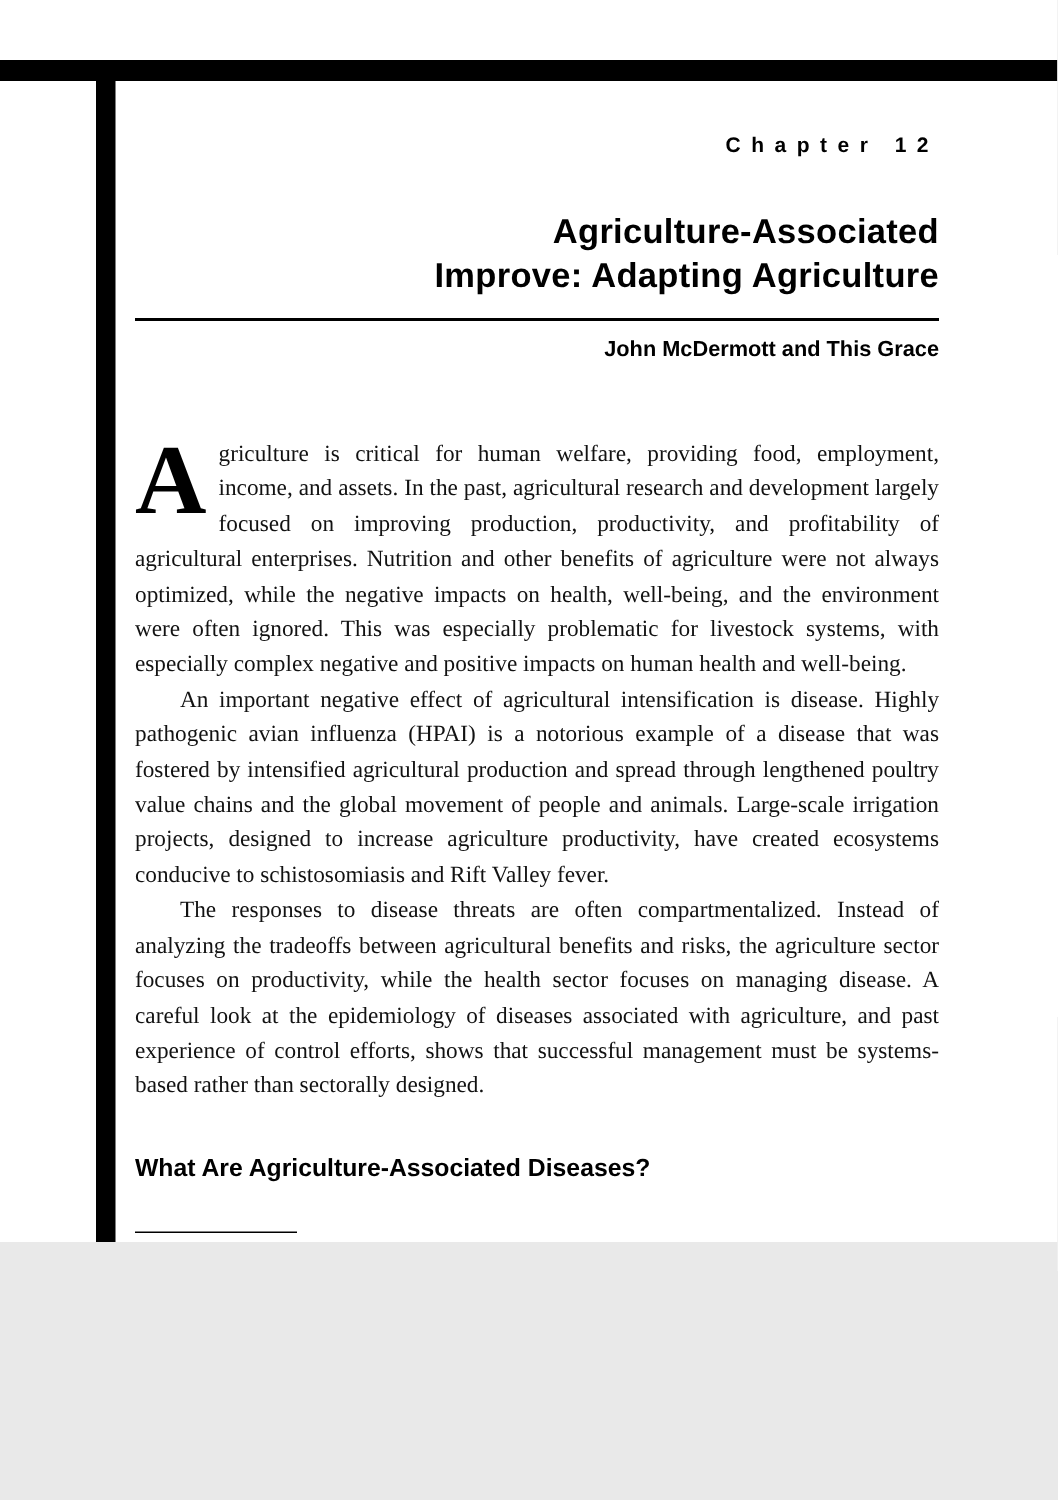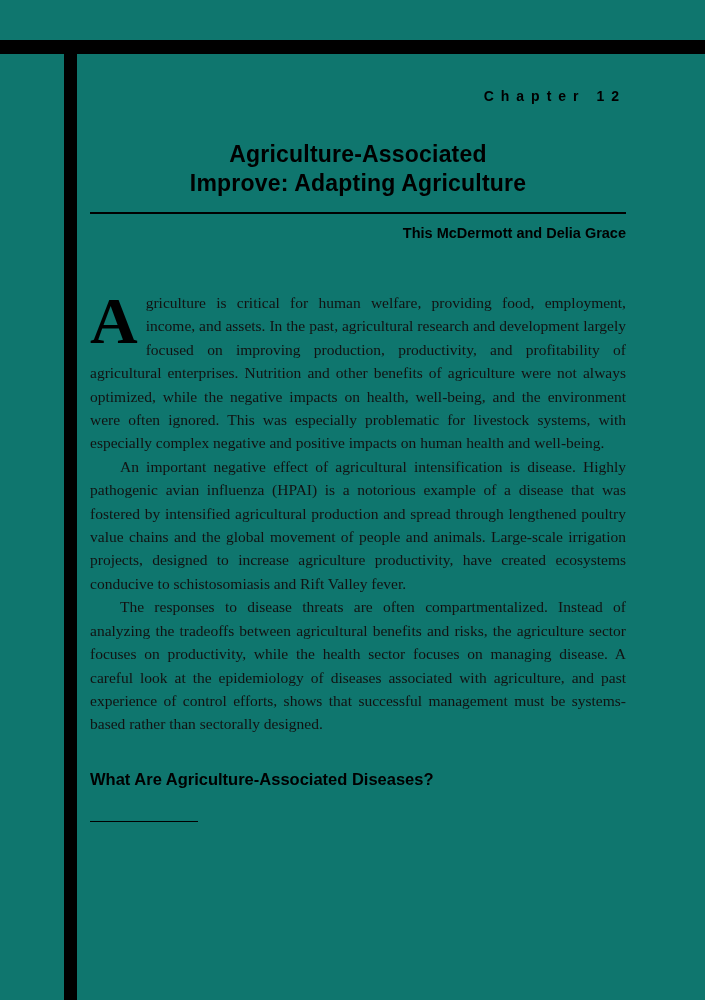--- a/index.html
+++ b/index.html
@@ -4,22 +4,22 @@
 <style>
   * { margin: 0; padding: 0; box-sizing: border-box; }
   html, body { background: #e9e9e9; }
   body {
     width: 705px; height: 1000px;
     font-family: "Liberation Serif", serif;
     color: #121212;
   }
   .page {
     position: relative;
-    width: 705px; height: 1000px;
-    background: #0f766e;
+    width: 705px; height: 828px;
+    background: #ffffff;
     overflow: hidden;
   }
   .scan-top-bar {
     position: absolute; left: 0; top: 40px;
     width: 705px; height: 14px;
     background: #000;
   }
   .scan-left-bar {
     position: absolute; left: 64px; top: 40px;
     width: 13px; height: 960px;
@@ -35,21 +35,21 @@
     font-size: 14px;
     letter-spacing: 7px;
     text-align: right;
     color: #000;
   }
   .chapter-title {
     font-family: "Liberation Sans", sans-serif;
     font-weight: bold;
     font-size: 23px;
     line-height: 29px;
-    text-align: center;
+    text-align: right;
     margin-top: 36px;
     color: #000;
     letter-spacing: 0.2px;
   }
   .title-rule {
     border: none;
     border-top: 2px solid #000;
     margin-top: 14px;
   }
   .authors {
@@ -110,21 +110,21 @@
 
     <div class="chapter-label">Chapter 12</div>
 
     <h1 class="chapter-title">
       <span style="display:block">Agriculture-Associated</span>
       <span style="display:block">Improve: Adapting Agriculture</span>
     </h1>
 
     <hr class="title-rule">
 
-    <div class="authors">This McDermott and Delia Grace</div>
+    <div class="authors">John McDermott and This Grace</div>
 
     <div class="body-text">
       <p>
         <span class="dropcap">A</span><span>griculture is critical for human welfare, providing food, employment, income, and assets. In the past, agricultural research and development largely focused on improving production, productivity, and profitability of agricultural enterprises. Nutrition and other benefits of agriculture were not always optimized, while the negative impacts on health, well-being, and the environment were often ignored. This was especially problematic for livestock systems, with especially complex negative and positive impacts on human health and well-being.</span>
       </p>
       <p class="indent">An important negative effect of agricultural intensification is disease. Highly pathogenic avian influenza (HPAI) is a notorious example of a disease that was fostered by intensified agricultural production and spread through lengthened poultry value chains and the global movement of people and animals. Large-scale irrigation projects, designed to increase agriculture productivity, have created ecosystems conducive to schistosomiasis and Rift Valley fever.</p>
       <p class="indent">The responses to disease threats are often compartmentalized. Instead of analyzing the tradeoffs between agricultural benefits and risks, the agriculture sector focuses on productivity, while the health sector focuses on managing disease. A careful look at the epidemiology of diseases associated with agriculture, and past experience of control efforts, shows that successful management must be systems-based rather than sectorally designed.</p>
 
       <h2 class="section-heading">What Are Agriculture-Associated Diseases?</h2>
 

